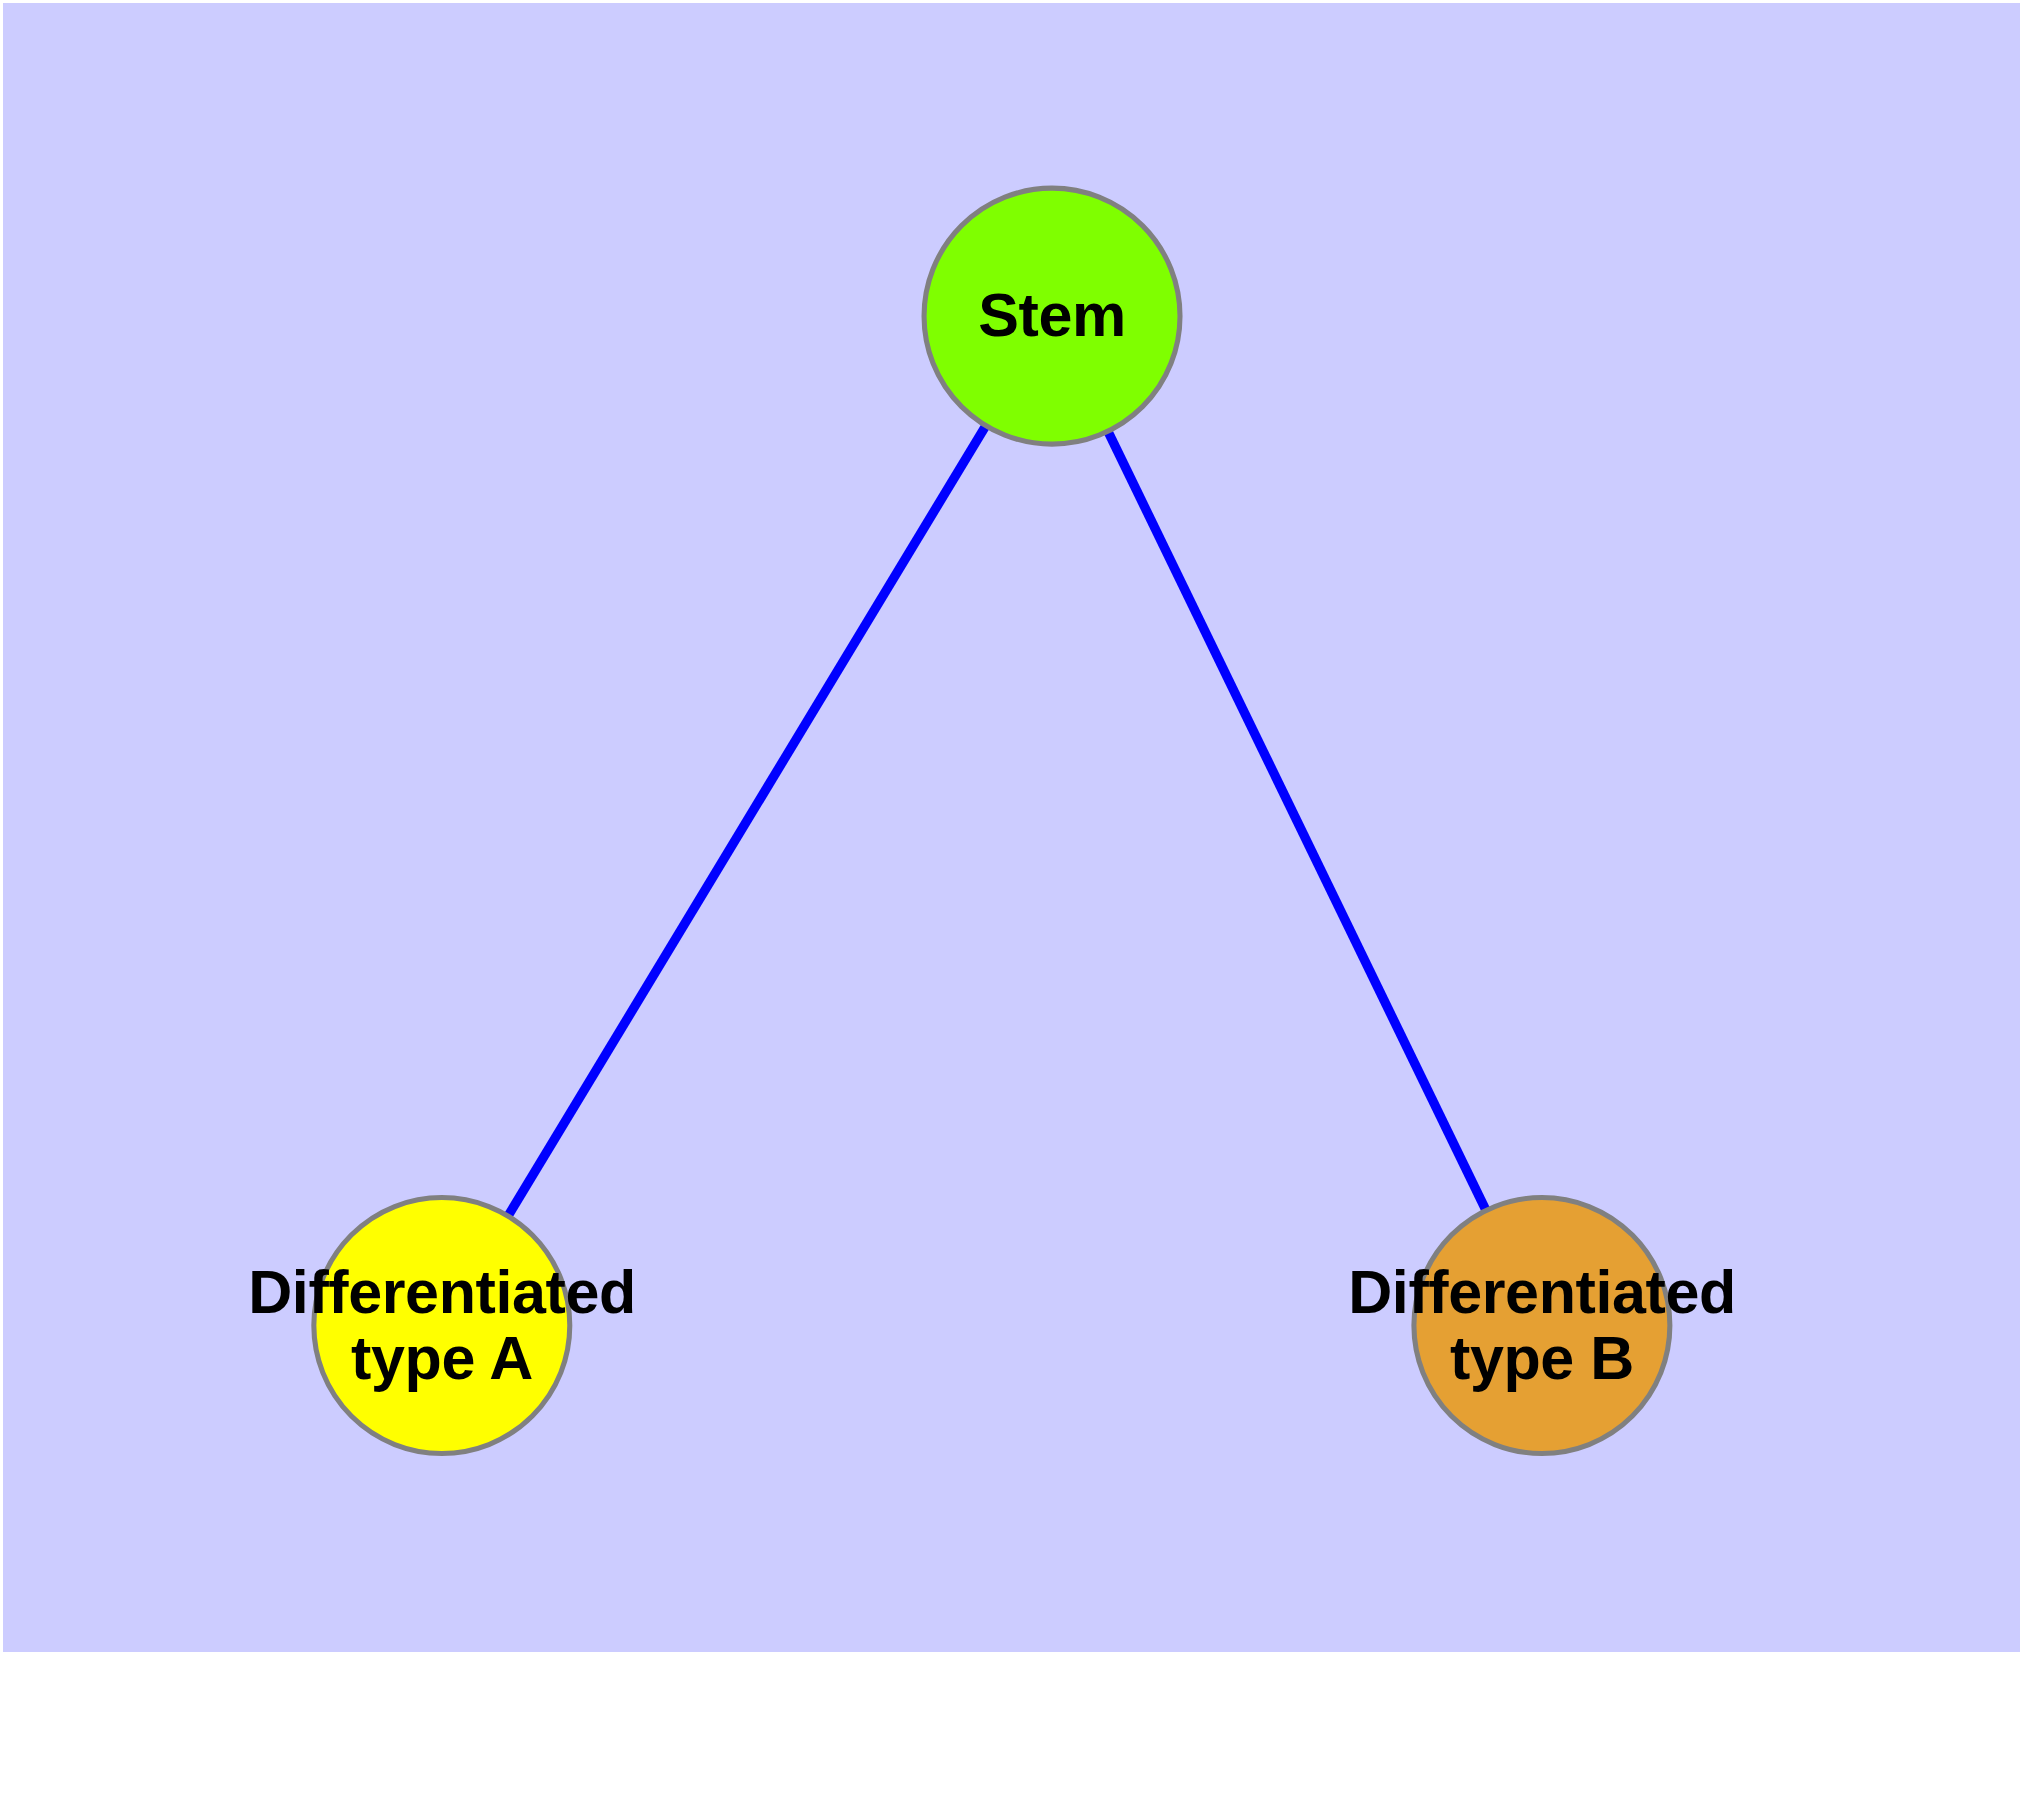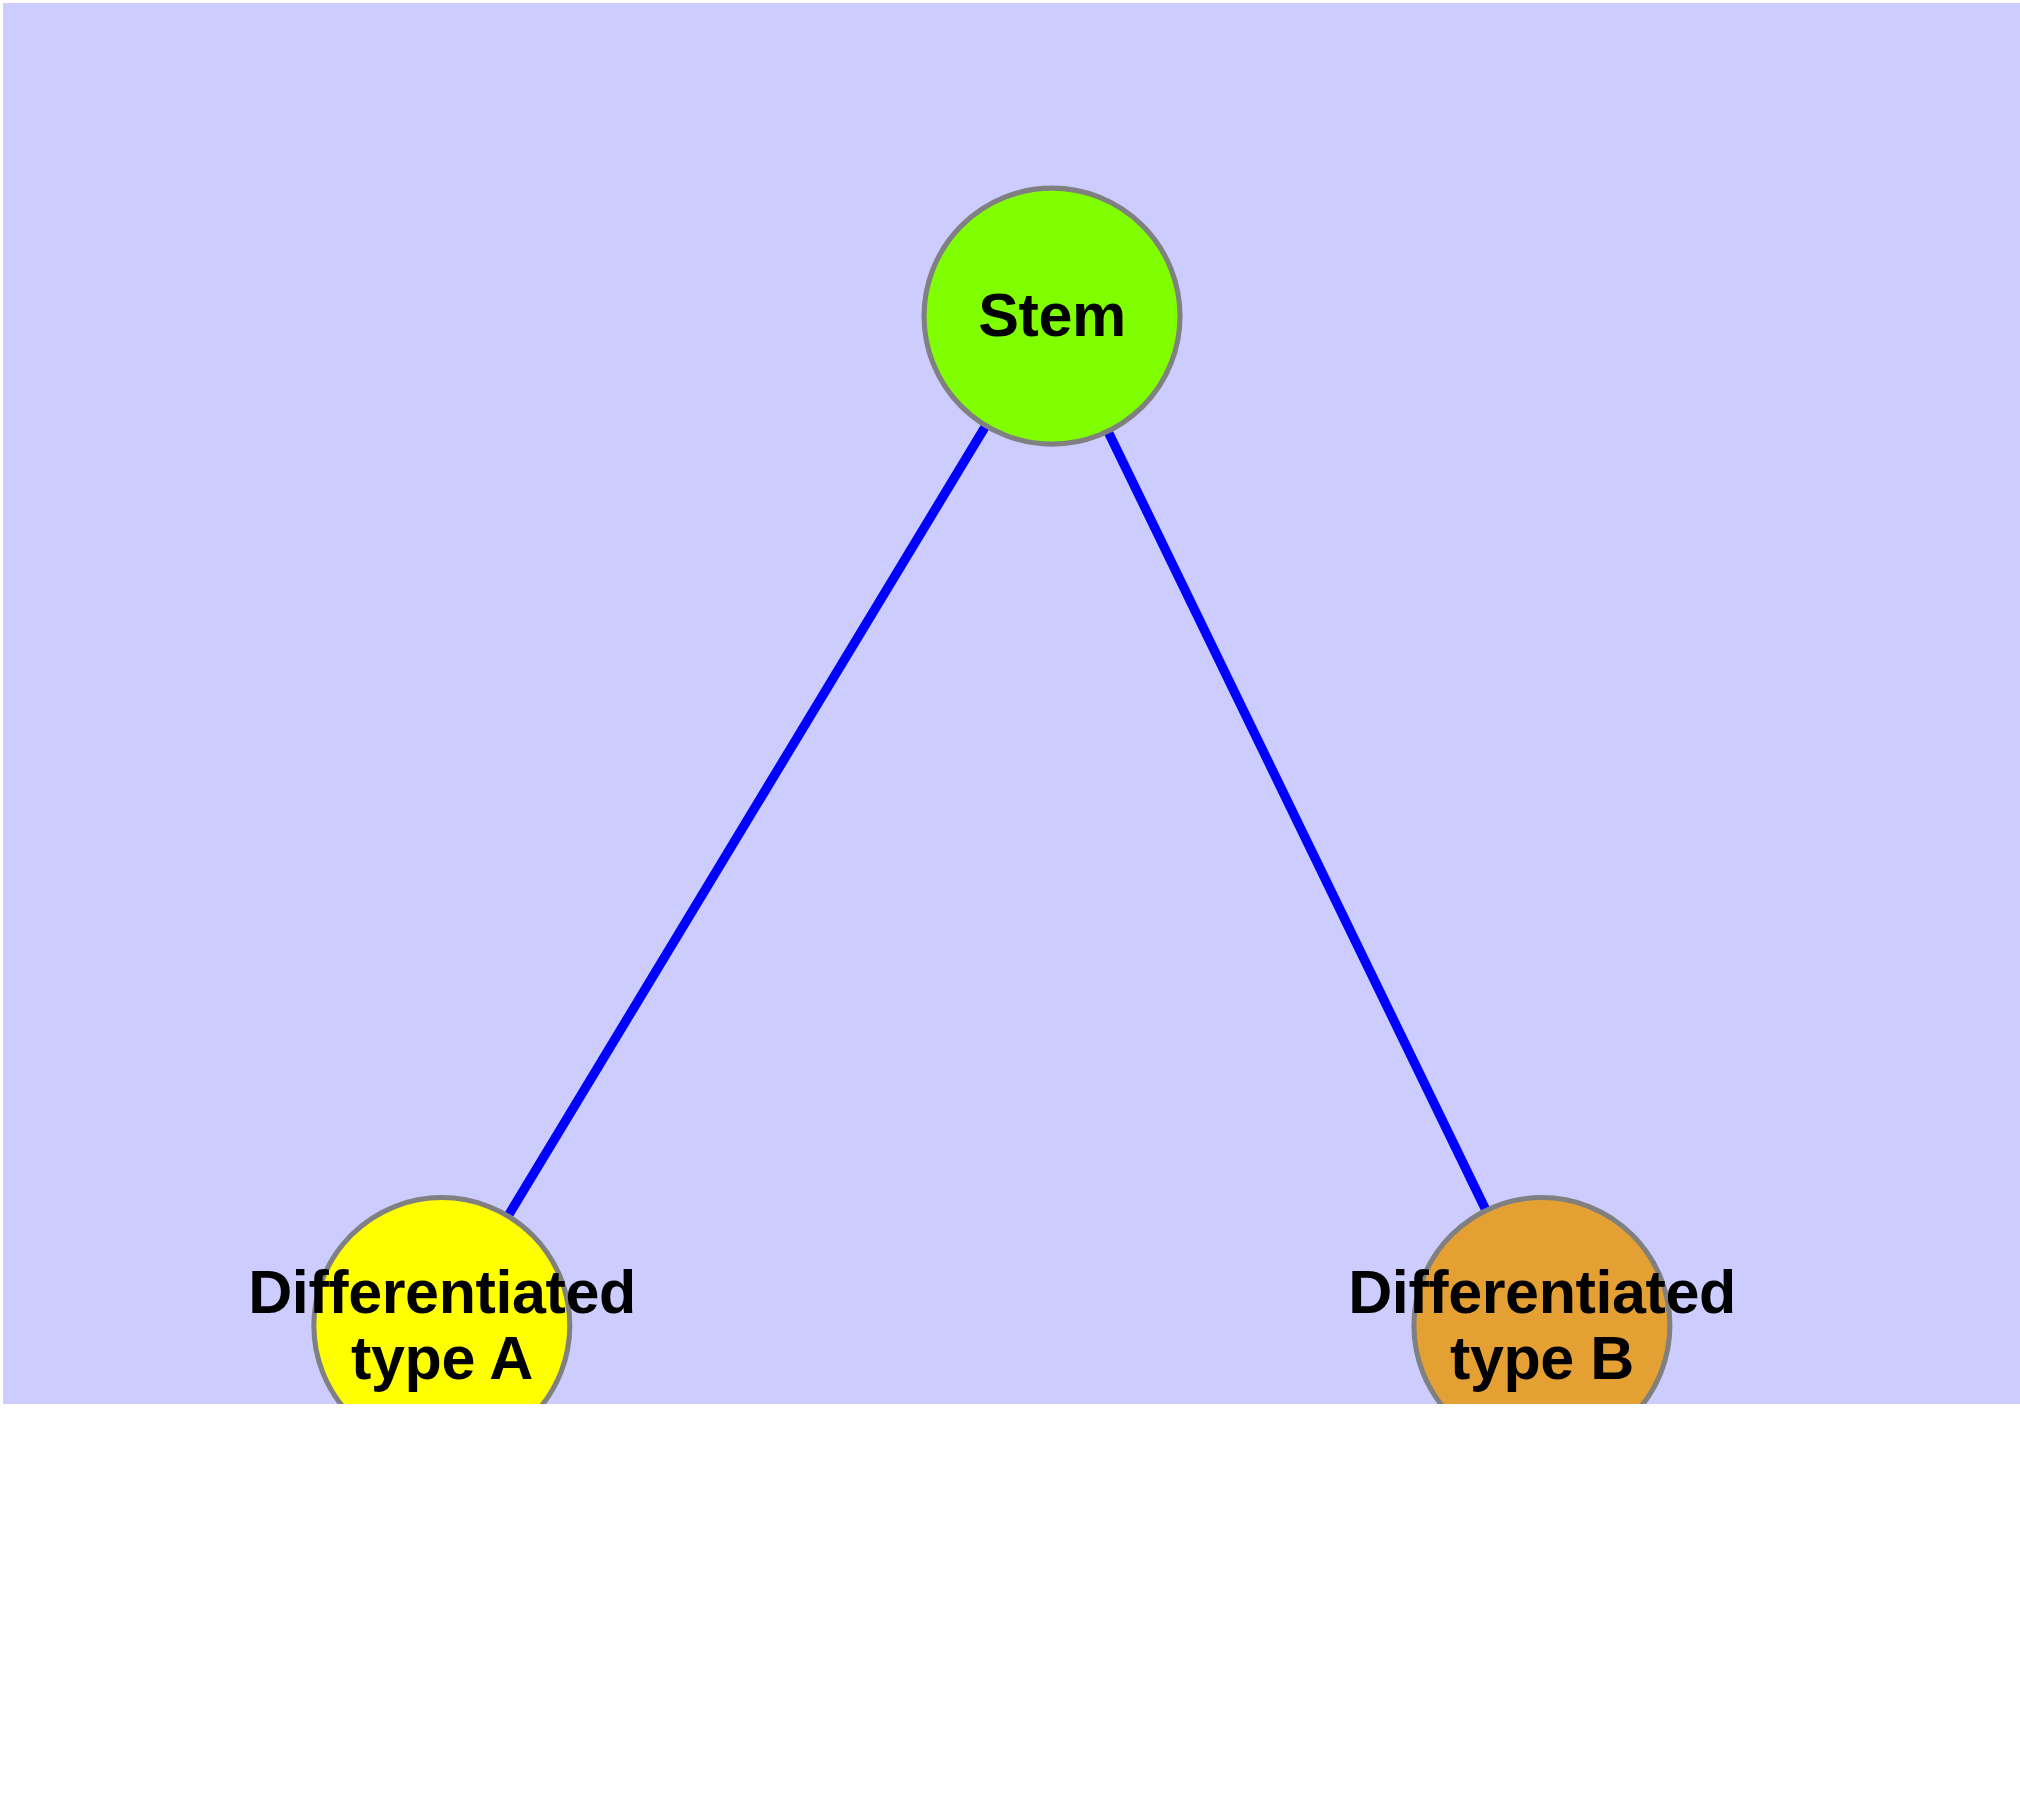--- a/index.html
+++ b/index.html
@@ -46,21 +46,21 @@
   .node-label.single {
     font-size: 61px;
   }
   .node-label.double {
     font-size: 61px;
   }
 </style>
 </head>
 <body>
 
-<div id="canvas" style="width: 2021px; height: 1404px; background: rgb(255, 255, 255);">
+<div id="canvas" style="width: 2021px; height: 1652px; background: rgb(255, 255, 255);">
 
   <div id="plot-area" style="background: rgb(204, 204, 255); width: 2018px; height: 1810px;"></div>
 
   <svg id="graph-svg" viewBox="0 0 2384 2138" xmlns="http://www.w3.org/2000/svg">
 
     <g id="edges-layer">
       <line id="edge-stem-diff-a" x1="1241" y1="373" x2="521" y2="1564" stroke="#0000ff" stroke-width="11" stroke-linecap="butt"></line>
       <line id="edge-stem-diff-b" x1="1241" y1="373" x2="1819" y2="1564" stroke="#0000ff" stroke-width="11" stroke-linecap="butt"></line>
     </g>
 

